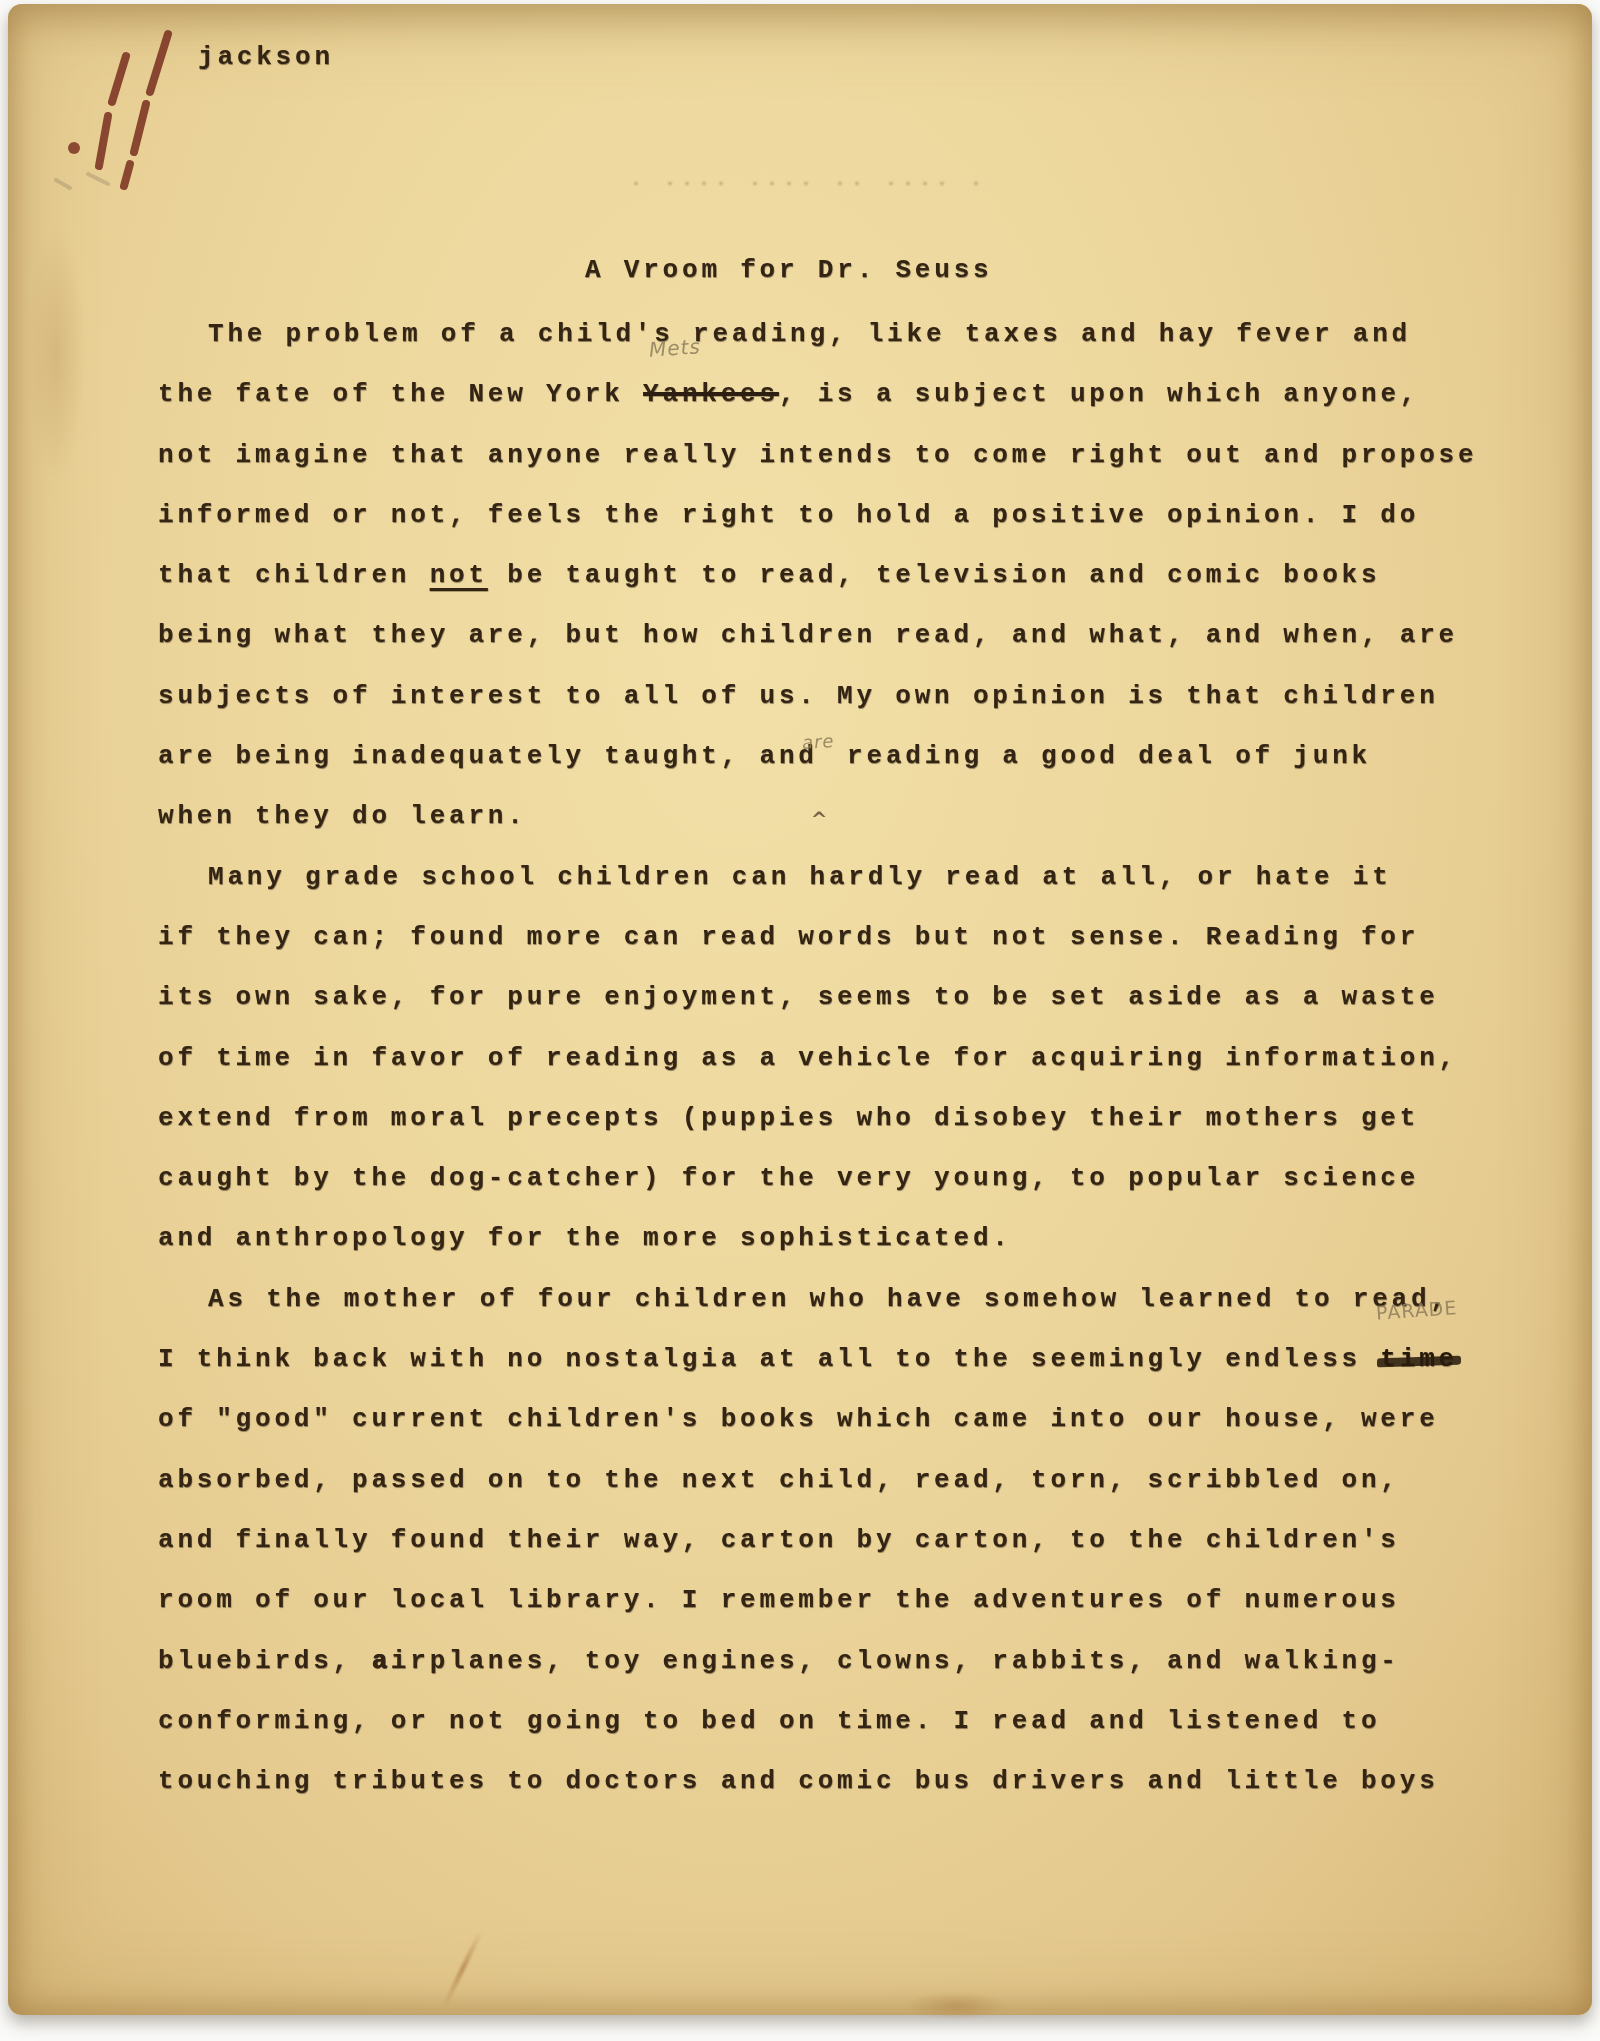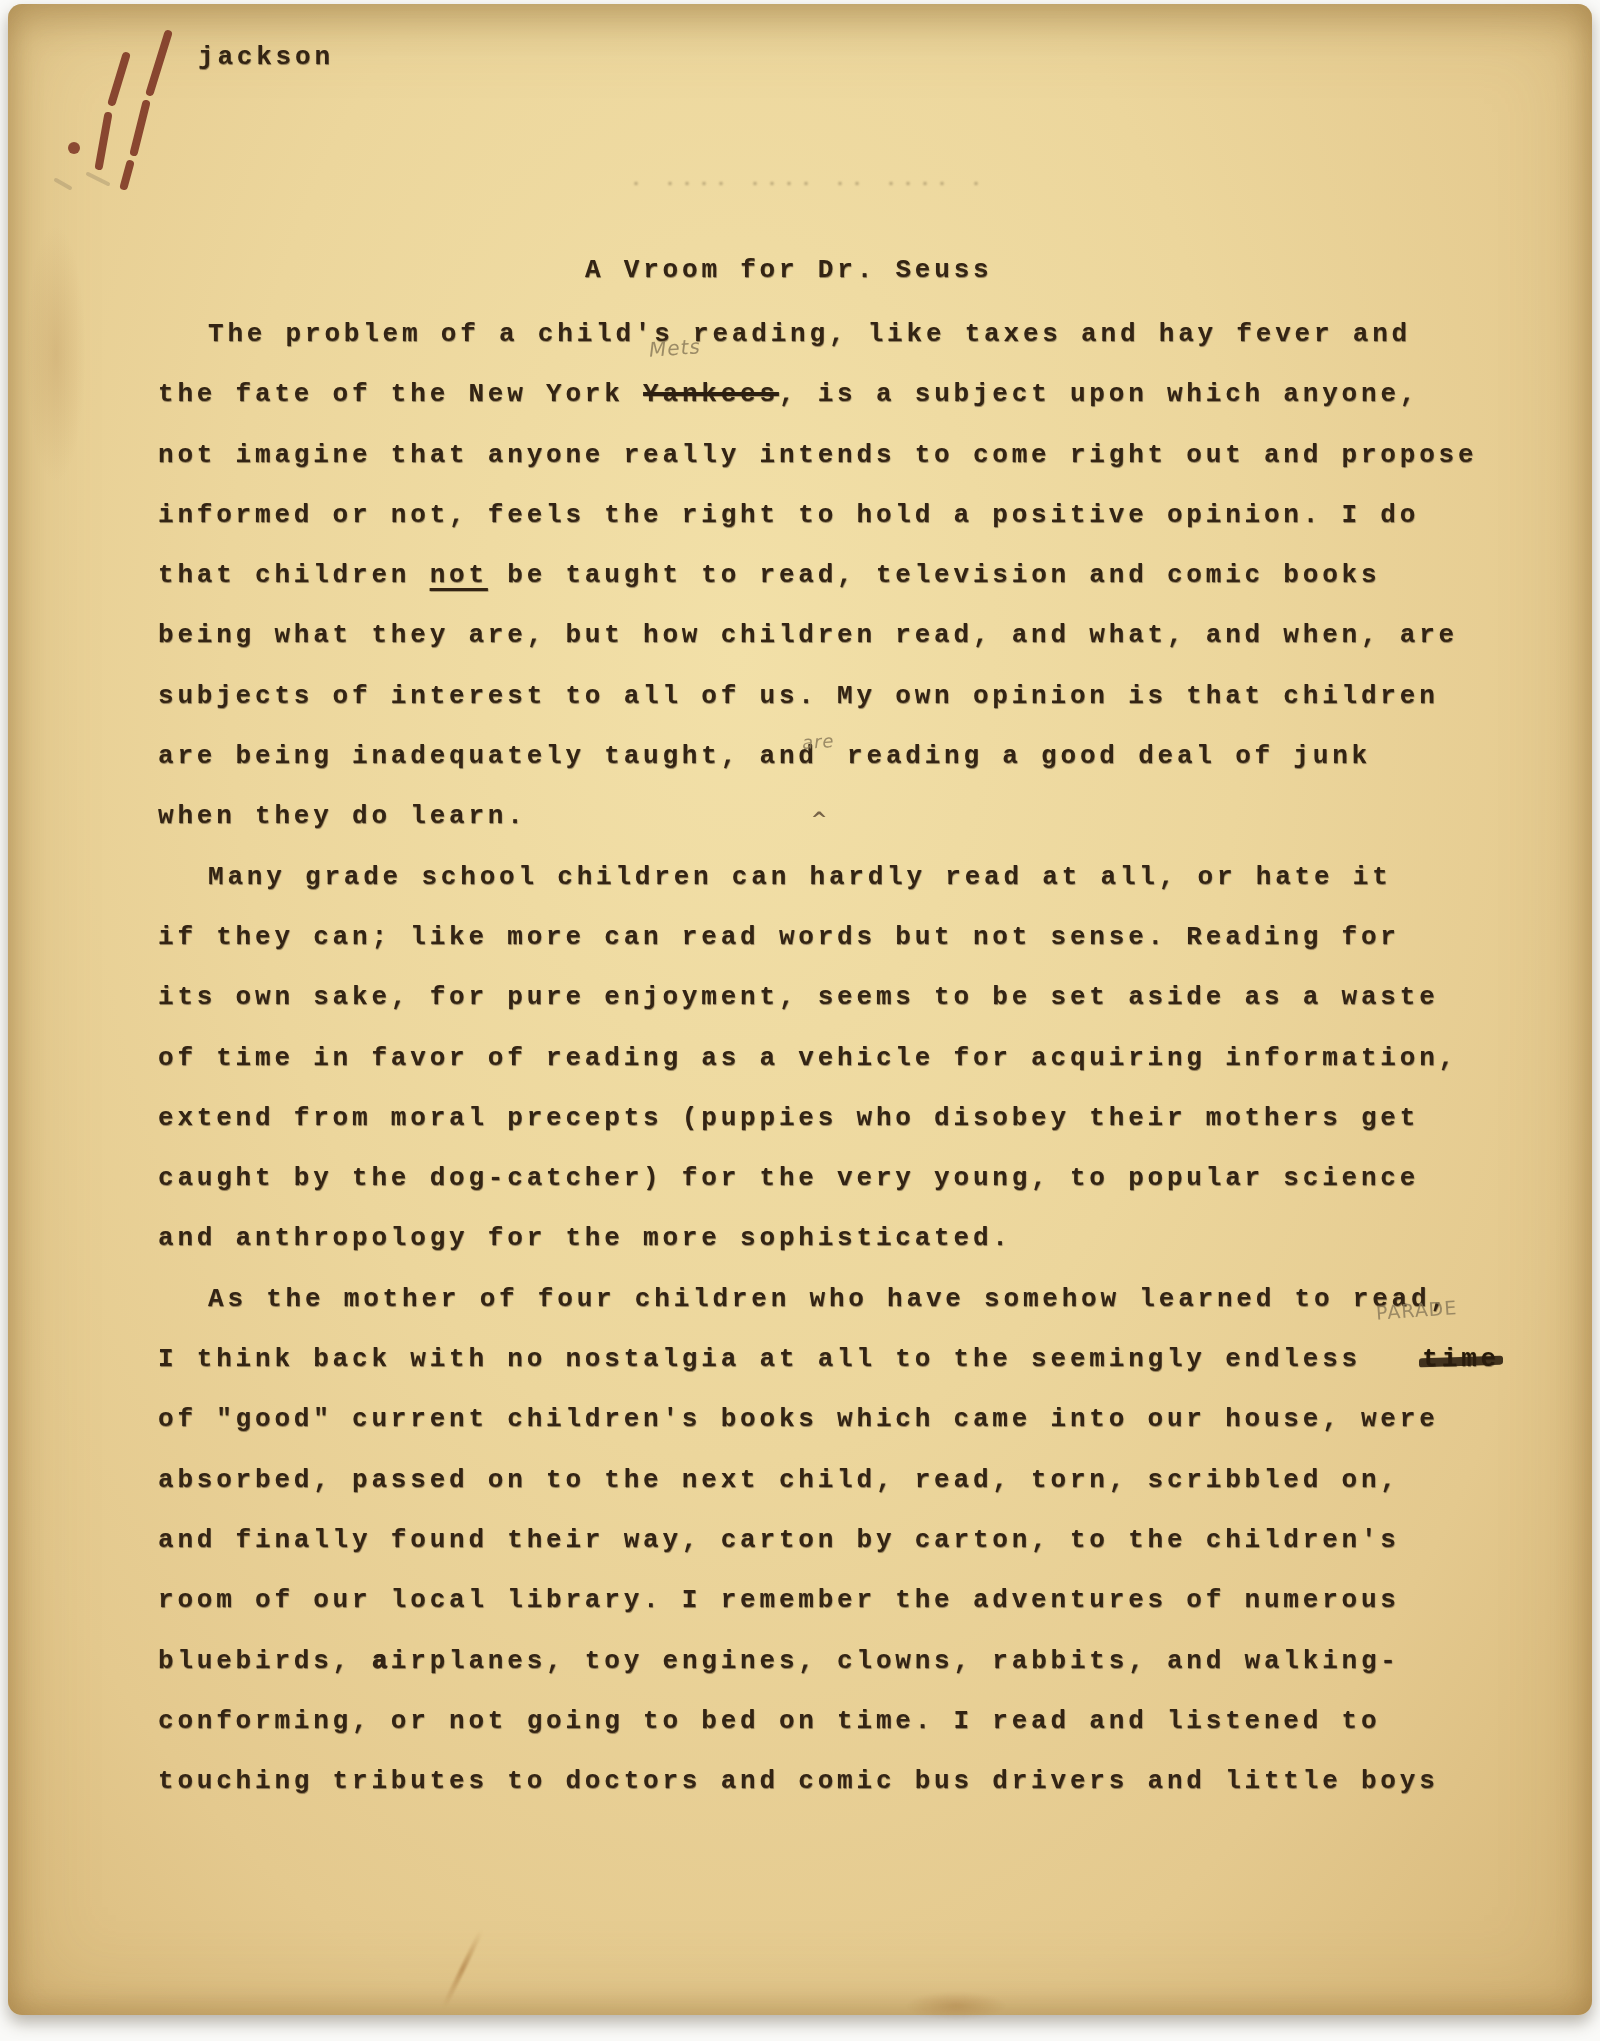--- a/index.html
+++ b/index.html
@@ -28,21 +28,21 @@
     color:#8f7e58;font-size:20px;letter-spacing:5px;font-weight:700;
     filter:blur(1.1px);opacity:.6;white-space:nowrap;
   }
   .title{position:absolute;left:577px;top:207px;margin-top:44px;}
   .body-block{position:absolute;left:150px;top:300px;right:40px;}
   .line{height:60.3px;line-height:60.3px;}
   .line.first{padding-left:50px;}
   .u{text-decoration:underline;text-decoration-thickness:3px;text-underline-offset:6px;}
   .ann{position:relative;display:inline-block;}
   .strike{text-decoration:line-through;text-decoration-thickness:4px;text-decoration-color:#2c1f11;margin-top:44px;}
-  .xout{position:relative;color:#241808;margin-left:42px;}
+  .xout{position:relative;color:#241808;}
   .xout::after{
     content:"";position:absolute;left:-3px;right:-3px;top:42%;height:9px;
     background:#2a1d0e;opacity:.88;transform:skewY(-2deg);border-radius:3px;
   }
   .note{
     position:absolute;font-family:"DejaVu Sans",sans-serif;font-weight:400;
     color:#8d7d5c;text-shadow:none;letter-spacing:1px;opacity:.85;
     transform:rotate(-4deg);line-height:1;
   }
   .note-script{top:-26px;left:6px;font-size:20px;font-style:italic;}
@@ -98,21 +98,21 @@
         <div class="line"><span>not imagine that anyone really intends to come right out and propose</span></div>
         <div class="line"><span>informed or not, feels the right to hold a positive opinion.  I do</span></div>
         <div class="line"><span>that children </span><span class="u">not</span><span> be taught to read, television and comic books</span></div>
         <div class="line"><span>being what they are, but how children read, and what, and when, are</span></div>
         <div class="line"><span>subjects of interest to all of us.  My own opinion is that children</span></div>
         <div class="line"><span>are being inadequately taught, and</span><span class="ins"><span class="note">are</span><span class="caret">^</span></span><span> reading a good deal of junk</span></div>
         <div class="line"><span>when they do learn.</span></div>
       </div>
       <div class="para">
         <div class="line first"><span>Many grade school children can hardly read at all, or hate it</span></div>
-        <div class="line"><span>if they can; like more can read words but not sense.  Reading for</span></div>
+        <div class="line"><span>if they can; found more can read words but not sense.  Reading for</span></div>
         <div class="line"><span>its own sake, for pure enjoyment, seems to be set aside as a waste</span></div>
         <div class="line"><span>of time in favor of reading as a vehicle for acquiring information,</span></div>
         <div class="line"><span>extend from moral precepts (puppies who disobey their mothers get</span></div>
         <div class="line"><span>caught by the dog-catcher) for the very young, to popular science</span></div>
         <div class="line"><span>and anthropology for the more sophisticated.</span></div>
       </div>
       <div class="para">
         <div class="line first"><span>As the mother of four children who have somehow learned to read,</span></div>
         <div class="line"><span>I think back with no nostalgia at all to the seemingly endless </span><span class="ann"><span class="note note-caps">PARADE</span><span class="xout">time</span></span></div>
         <div class="line"><span>of "good" current children's books which came into our house, were</span></div>

